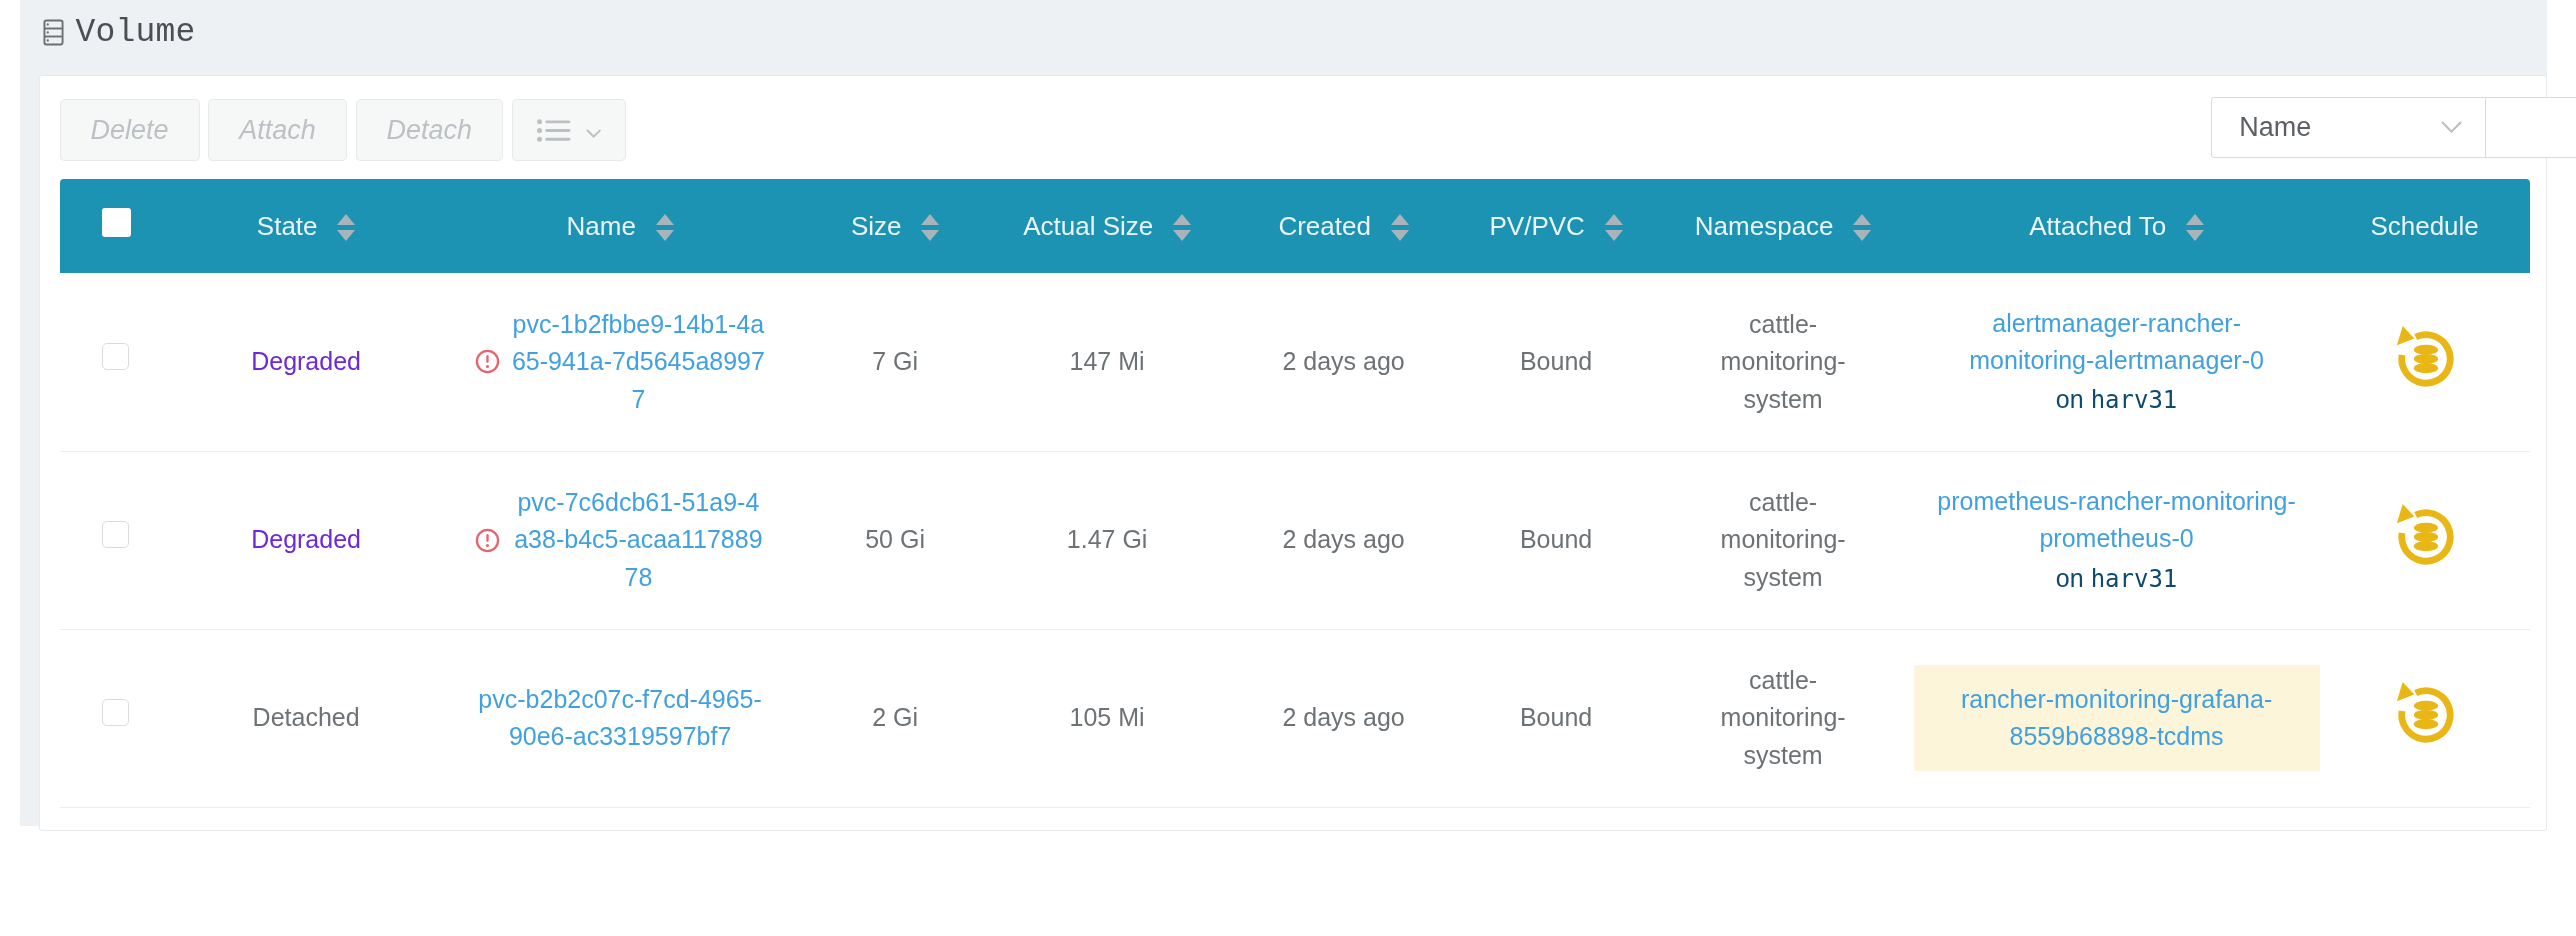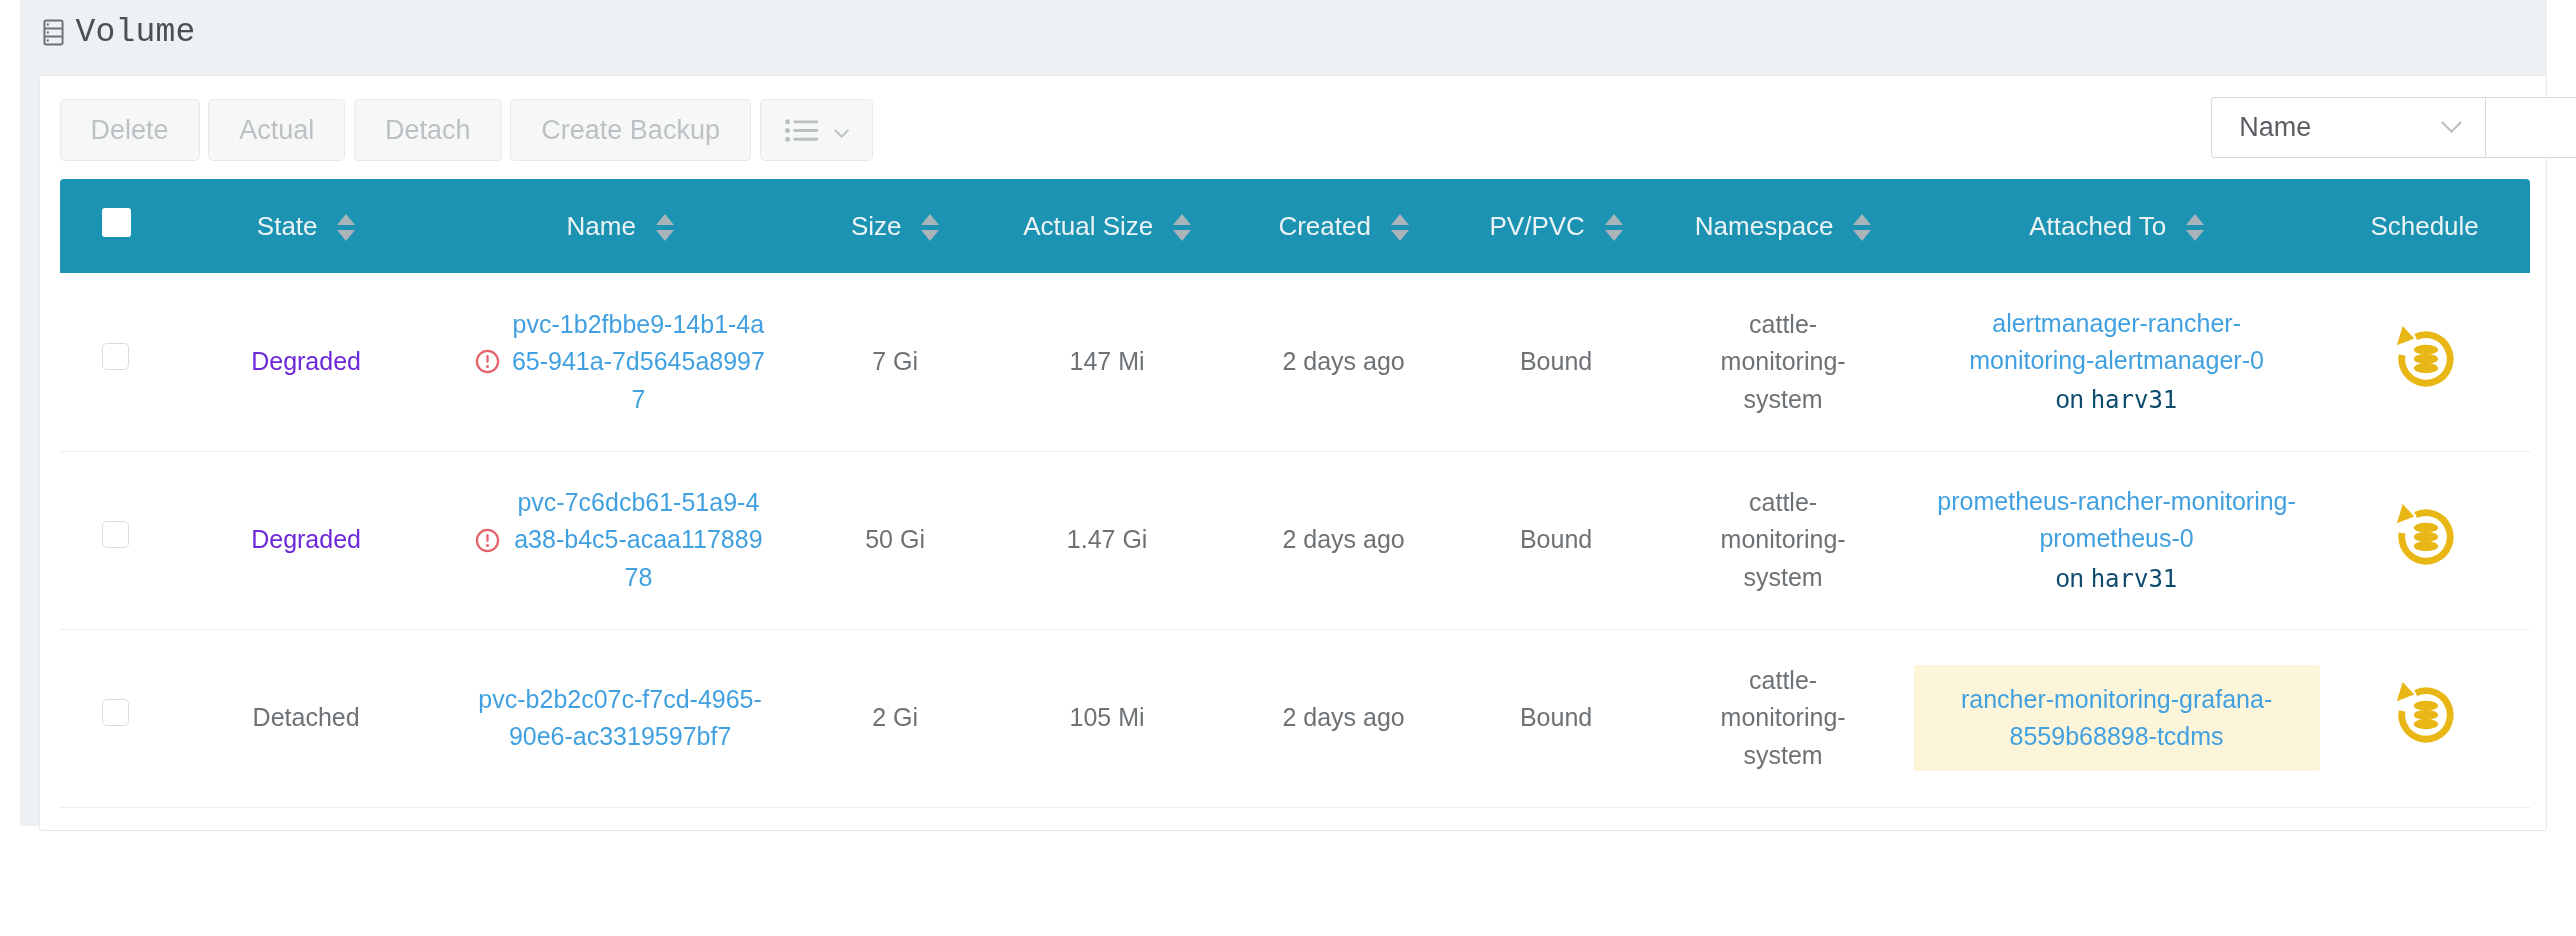--- a/index.html
+++ b/index.html
@@ -16,21 +16,21 @@
   .card{
     position:absolute;left:19.3px;top:75px;width:2467px;height:709px;
     background:#ffffff;border:1px solid #e7eaec;border-radius:2.9px;
     padding:23px 19.3px 22px 19.3px;
   }
   
   .toolbar{display:flex;gap:8.7px;align-items:center;}
   .btn{
     height:62px;display:inline-flex;align-items:center;justify-content:center;
     padding:0 30px;background:#f6f7f7;border:1px solid #e7e9ea;border-radius:4.8px;
-    font-size:27px;color:#bdc1c5;cursor:default;box-sizing:border-box;
+    font-size:27px;color:#bdc1c5;cursor:default;box-sizing:border-box;font-style:italic;
   }
   .btn-icon{padding:0 23px;gap:11.6px;}
   .chev{display:inline-block;margin-left:3.9px;}
   
   .filter{position:absolute;top:21px;left:2171px;display:flex;height:61px;}
   .filter .select{
     width:275px;height:61px;background:#fff;border:1px solid #d8dbdd;border-radius:2.9px 0 0 2.9px;
     display:flex;align-items:center;justify-content:space-between;
     padding:0 23px 0 27px;box-sizing:border-box;font-size:27px;color:#5c6064;
   }
@@ -94,23 +94,22 @@
         <circle cx="5" cy="22.4" r="1.2" fill="#6d7073"></circle>
       </svg>
     </span>
     <span class="page-title">Volume</span>
   </div>
 
   <div class="card">
 
     <div class="toolbar">
       <button class="btn">Delete</button>
-      <button class="btn">Actual</button>
+      <button class="btn">Attach</button>
       <button class="btn">Detach</button>
-      <button class="btn">Create Backup</button>
       <button class="btn btn-icon">
         <span style="display:inline-flex;">
           <svg width="35" height="27" viewBox="0 0 36 28">
             <g stroke="#bcc0c4" stroke-width="3" stroke-linecap="round">
               <line x1="11" y1="5" x2="34" y2="5"></line>
                 <line x1="11" y1="14" x2="34" y2="14"></line>
                 <line x1="11" y1="23" x2="34" y2="23"></line>
             </g>
             <circle cx="3.5" cy="5" r="2.6" fill="#bcc0c4"></circle>
             <circle cx="3.5" cy="14" r="2.6" fill="#bcc0c4"></circle>

